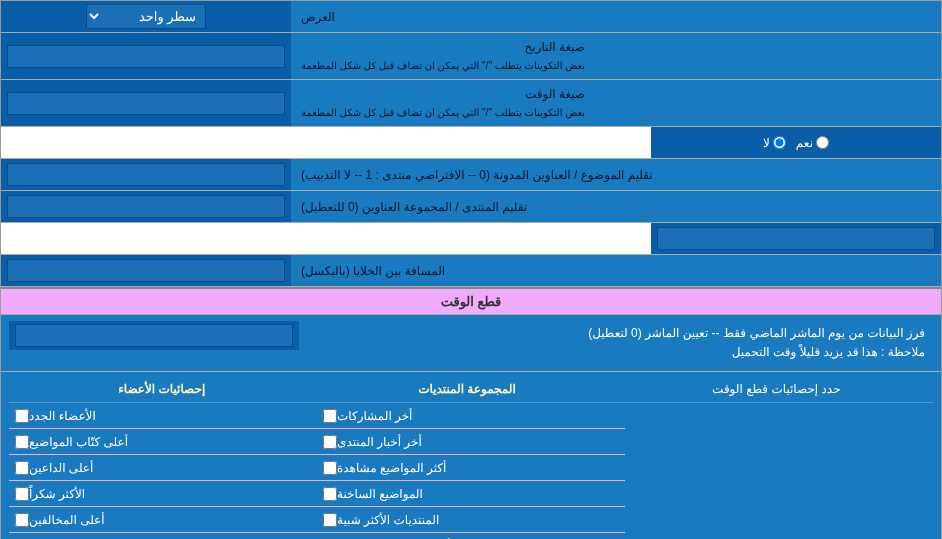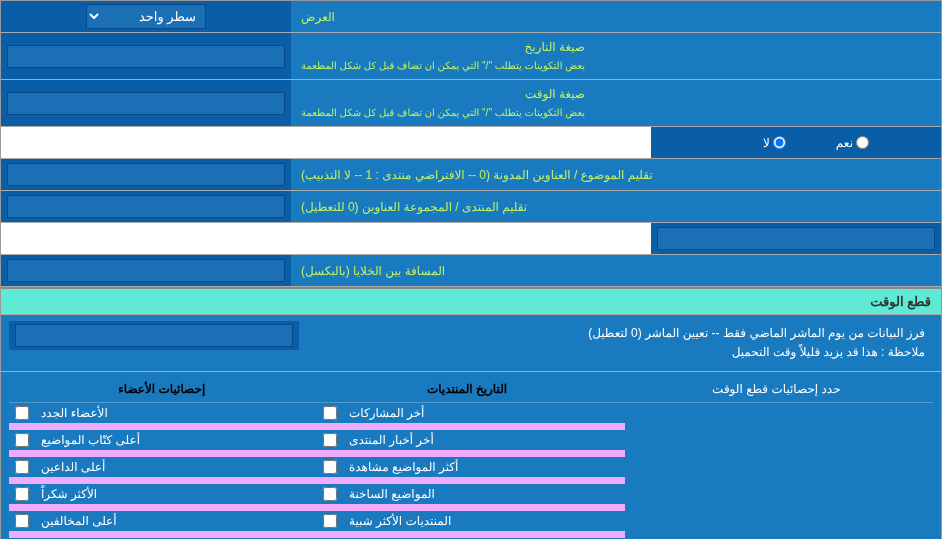--- a/index.html
+++ b/index.html
@@ -16,21 +16,21 @@
     }
     .row {
       display: flex;
       flex-direction: row;
       border-bottom: 1px solid #aaa;
       min-height: 32px;
     }
     .label-cell {
       flex: 1;
       background: #1a7abf;
-      color: #bef264;
+      color: #0f172a;
       padding: 5px 10px;
       text-align: right;
       display: flex;
       align-items: center;
       justify-content: flex-end;
       font-size: 12px;
       line-height: 1.5;
     }
     .input-cell {
       width: 290px;
@@ -56,23 +56,24 @@
       background: #1a6fb5;
       border: 1px solid #0a4a8a;
       color: #fff;
       padding: 3px 5px;
       font-size: 13px;
       outline: none;
       width: 120px;
       direction: rtl;
     }
     .section-header {
-      background: #5eead4;
+      background: #f0abfc;
       border-bottom: 1px solid #aaa;
       padding: 5px 10px;
+      text-align: center;
       font-weight: bold;
       font-size: 13px;
       color: #333;
       border-top: 2px solid #888;
     }
     .radio-cell {
       width: 290px;
       min-width: 290px;
       background: #0a5ea8;
       display: flex;
@@ -82,21 +83,20 @@
       gap: 10px;
       color: #fff;
       font-size: 12px;
     }
     .radio-cell label {
       display: flex;
       align-items: center;
       gap: 3px;
       color: #fff;
       cursor: pointer;
-      margin-left: 40px;
     }
     .bottom-section {
       background: #1a7abf;
       padding: 6px 8px;
     }
     .bottom-row {
       display: flex;
       flex-direction: row;
       align-items: flex-start;
       gap: 8px;
@@ -134,21 +134,21 @@
       border-top: 1px solid #aaa;
     }
     .checkbox-header-row {
       display: flex;
       flex-direction: row;
       padding: 4px 0;
       border-bottom: 1px solid #5599cc;
     }
     .checkbox-header-cell {
       flex: 1;
-      color: #000000;
+      color: #fef9c3;
       font-size: 12px;
       text-align: center;
       font-weight: bold;
       padding: 2px 4px;
     }
     .checkbox-header-right {
       flex: 1;
       color: #fff;
       font-size: 12px;
       text-align: center;
@@ -160,23 +160,23 @@
     }
     .checkbox-col {
       flex: 1;
       display: flex;
       flex-direction: column;
     }
     .checkbox-item {
       display: flex;
       align-items: center;
       justify-content: flex-end;
-      gap: 12px;
+      gap: 0;
       padding: 3px 6px;
-      border-bottom: 7px solid #f0abfc;
+      border-bottom: 1px solid #f0abfc;
       color: #fff;
       font-size: 12px;
       min-height: 26px;
     }
     .checkbox-item input[type="checkbox"] {
       width: 14px;
       height: 14px;
       cursor: pointer;
     }
     .empty-col {
@@ -267,21 +267,21 @@
       <div class="bottom-input-cell">
         <input type="text" style="">
       </div>
     </div>
   </div>
 
   <div class="checkbox-section">
 
     <div class="checkbox-header-row">
       <div class="checkbox-header-right">حدد إحصائيات قطع الوقت</div>
-      <div class="checkbox-header-cell">التاريخ المنتديات</div>
+      <div class="checkbox-header-cell">المجموعة المنتديات</div>
       <div class="checkbox-header-cell">إحصائيات الأعضاء</div>
     </div>
 
     <div class="checkbox-rows">
 
       <div class="empty-col"></div>
 
       <div class="checkbox-col">
         <div class="checkbox-item">
           <span>أخر المشاركات</span>

